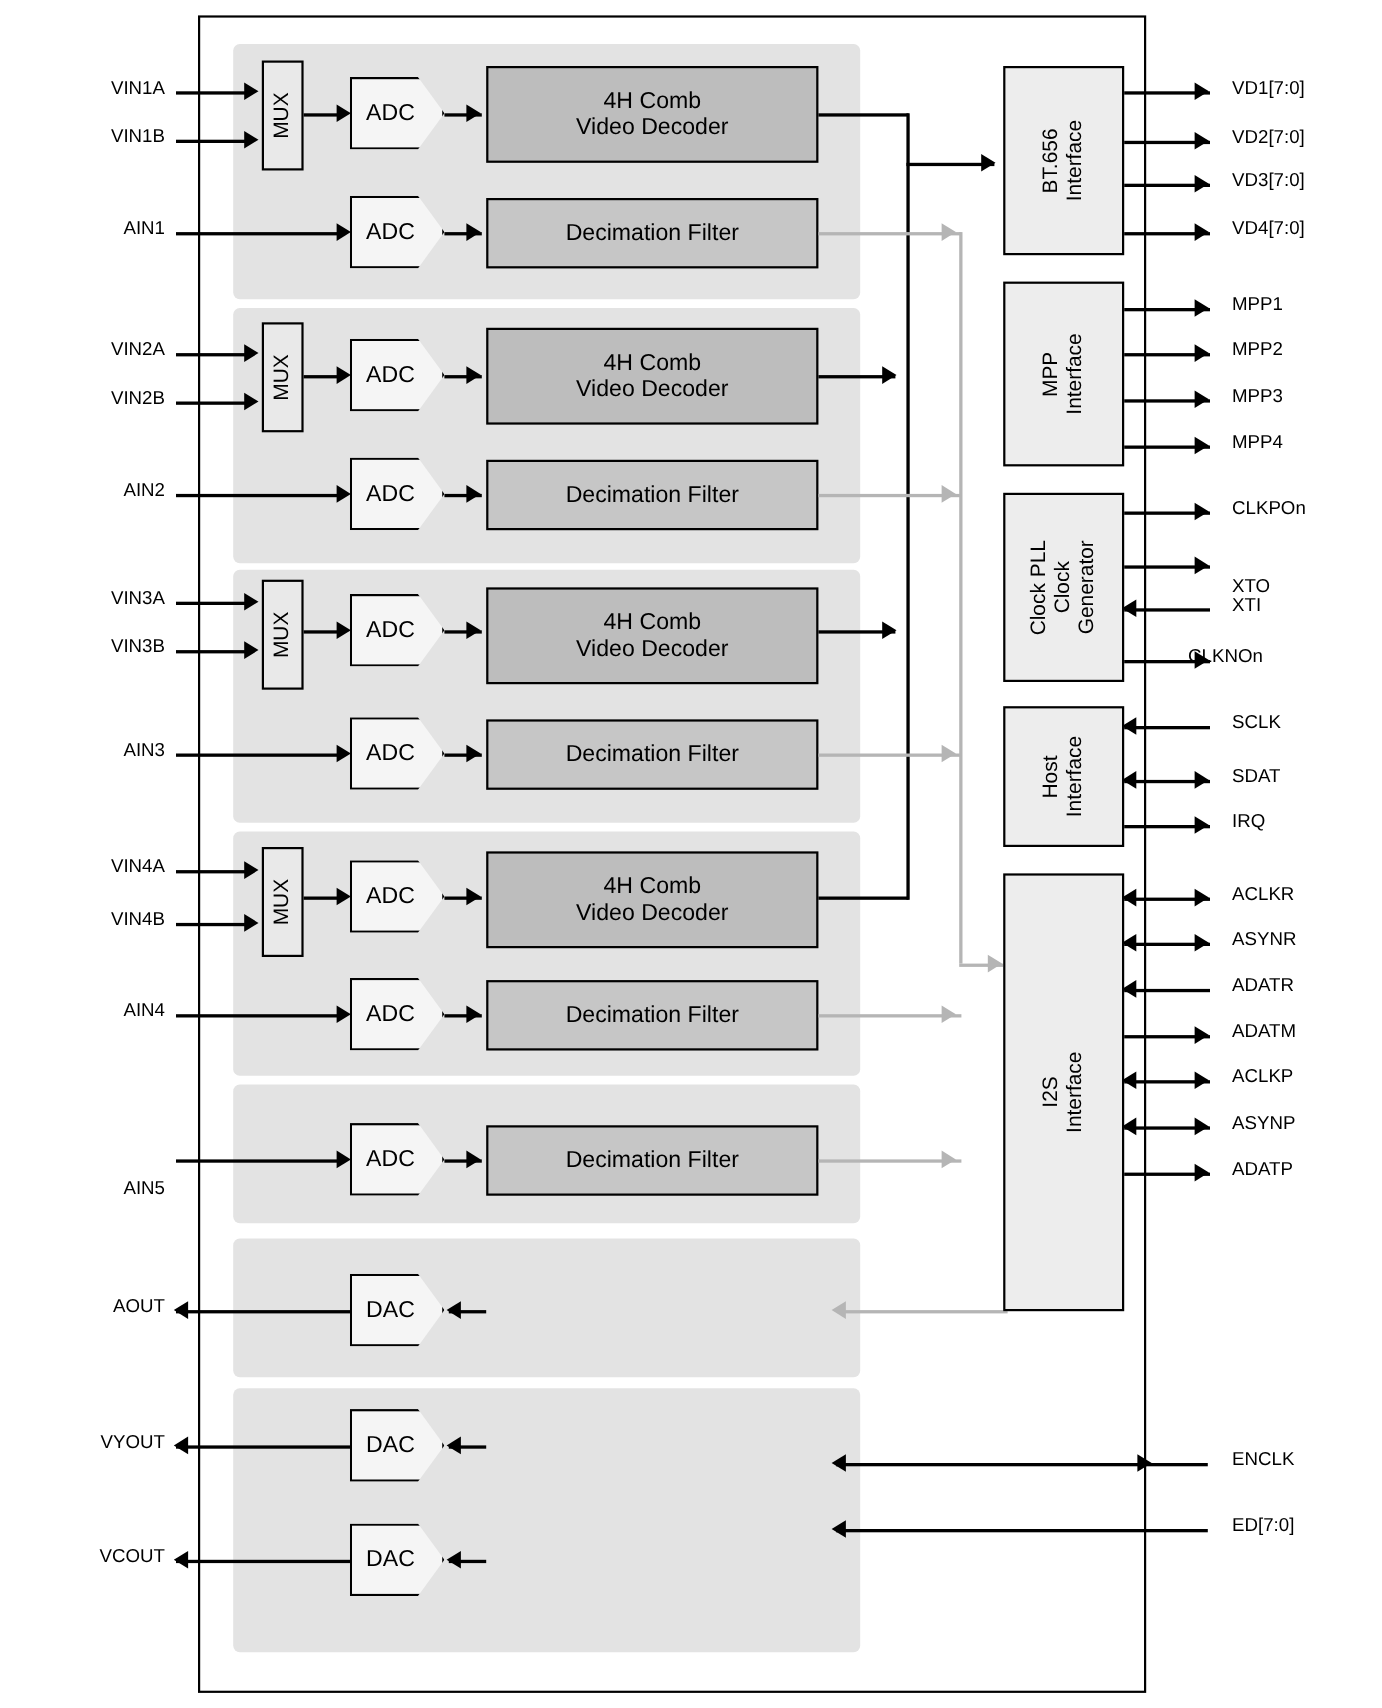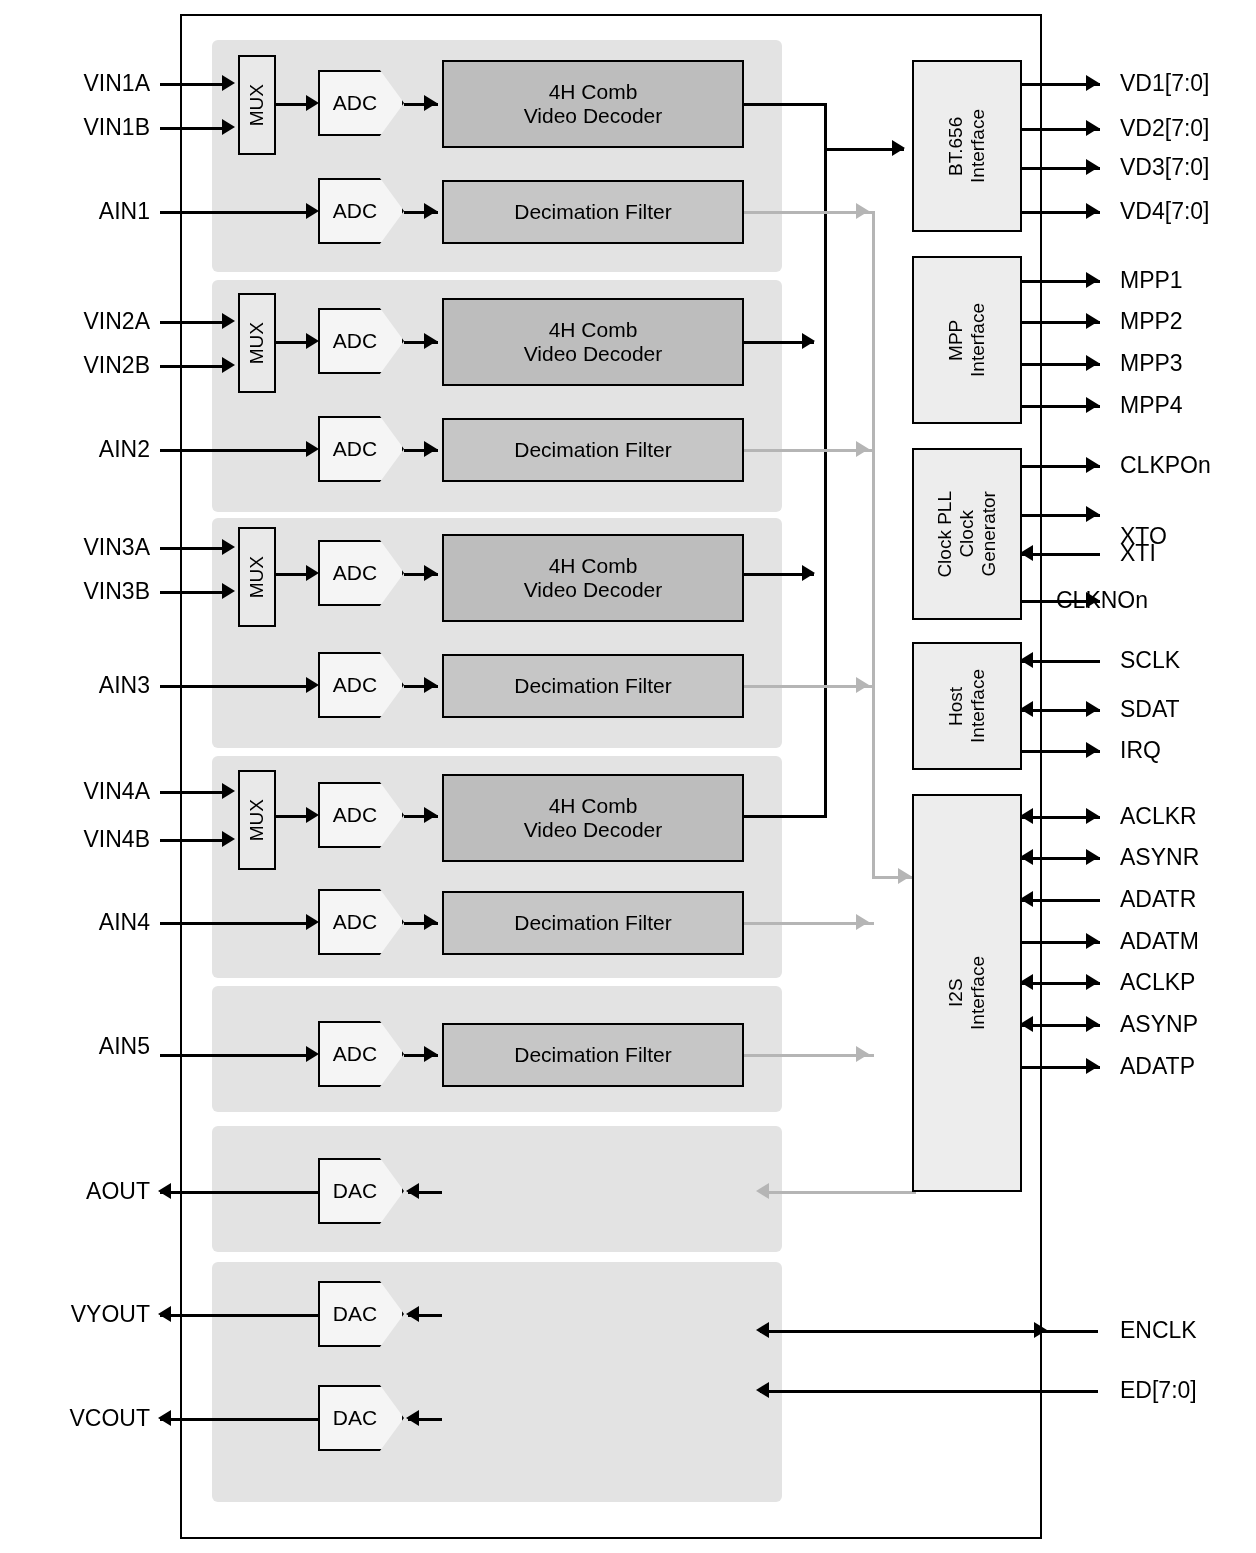--- a/index.html
+++ b/index.html
@@ -110,21 +110,21 @@
     display: flex;
     align-items: center;
     justify-content: center;
     font-size: 21px;
     padding-right: 12px;
     box-sizing: border-box;
   }
 
   
   .pin-label {
-    font-size: 23px;
+    font-size: 17px;
     white-space: nowrap;
   }
   .pin-left { text-align: right; }
   .pin-right { text-align: left; }
 
   
   .line-h {
     background: #000;
     height: 3px;
   }
@@ -178,21 +178,21 @@
   <div class="abs pin-label pin-left" style="left:0px; top:436px; width:150px;">AIN2</div>
 
   <div class="abs pin-label pin-left" style="left:0px; top:534px; width:150px;">VIN3A</div>
   <div class="abs pin-label pin-left" style="left:0px; top:578px; width:150px;">VIN3B</div>
   <div class="abs pin-label pin-left" style="left:0px; top:672px; width:150px;">AIN3</div>
 
   <div class="abs pin-label pin-left" style="left:0px; top:778px; width:150px;">VIN4A</div>
   <div class="abs pin-label pin-left" style="left:0px; top:826px; width:150px;">VIN4B</div>
   <div class="abs pin-label pin-left" style="left:0px; top:909px; width:150px;">AIN4</div>
 
-  <div class="abs pin-label pin-left" style="left:0px; top:1033px; width:150px;">AIN5</div>
+  <div class="abs pin-label pin-left" style="left:0px; top:1070px; width:150px;">AIN5</div>
 
   <div class="abs pin-label pin-left" style="left:0px; top:1178px; width:150px;">AOUT</div>
   <div class="abs pin-label pin-left" style="left:0px; top:1301px; width:150px;">VYOUT</div>
   <div class="abs pin-label pin-left" style="left:0px; top:1405px; width:150px;">VCOUT</div>
 
   <div class="abs line-h" style="left:160px; top:83px; width:64px;"></div>
   <div class="abs arrow-r" style="left:222px; top:75px;"></div>
   <div class="abs line-h" style="left:160px; top:127px; width:64px;"></div>
   <div class="abs arrow-r" style="left:222px; top:119px;"></div>
 
@@ -470,21 +470,21 @@
   <div class="abs line-h" style="left:1022px; top:514px; width:78px;"></div>
   <div class="abs arrow-r" style="left:1086px; top:506px;"></div>
   <div class="abs pin-label pin-right" style="left:1120px; top:523px;">XTO</div>
 
   <div class="abs line-h" style="left:1022px; top:553px; width:78px;"></div>
   <div class="abs arrow-l" style="left:1020px; top:545px;"></div>
   <div class="abs pin-label pin-right" style="left:1120px; top:540px;">XTI</div>
 
   <div class="abs line-h" style="left:1022px; top:600px; width:78px;"></div>
   <div class="abs arrow-r" style="left:1086px; top:592px;"></div>
-  <div class="abs pin-label pin-right" style="left:1056px; top:587px;">CLKNOn</div>
+  <div class="abs pin-label pin-right" style="left:1080px; top:587px;">CLKNOn</div>
 
   <div class="abs line-h" style="left:1022px; top:660px; width:78px;"></div>
   <div class="abs arrow-l" style="left:1020px; top:652px;"></div>
   <div class="abs pin-label pin-right" style="left:1120px; top:647px;">SCLK</div>
 
   <div class="abs line-h" style="left:1022px; top:709px; width:78px;"></div>
   <div class="abs arrow-l" style="left:1020px; top:701px;"></div>
   <div class="abs arrow-r" style="left:1086px; top:701px;"></div>
   <div class="abs pin-label pin-right" style="left:1120px; top:696px;">SDAT</div>
 

